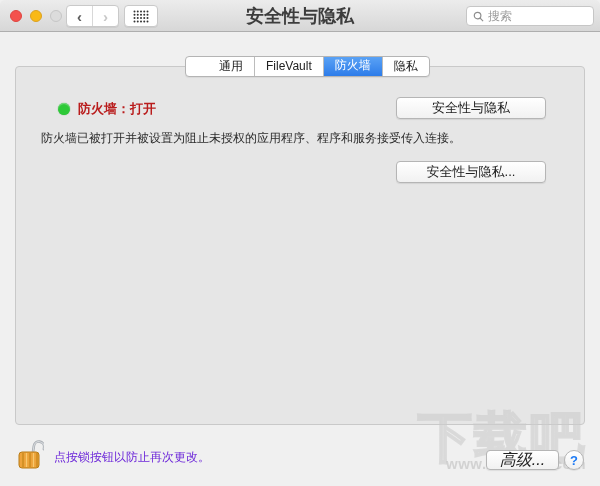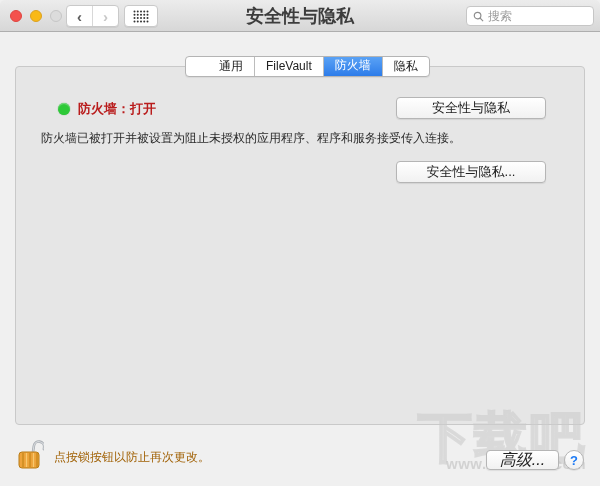--- a/index.html
+++ b/index.html
@@ -89,21 +89,21 @@
   .btn-turnoff { left:380px; top:30px; width:150px; }
   .btn-options { left:380px; top:94px; width:150px; }
   .fw-desc {
     position:absolute; left:25px; top:63px; width:470px;
     font-size:12px; color:#2b2b2b; line-height:17px;
   }
 
   
   .lockicon { position:absolute; left:16px; top:438px; width:28px; height:32px; }
   .lock-hint {
-    position:absolute; left:54px; top:449px; font-size:12px; color:#a16207;
+    position:absolute; left:54px; top:449px; font-size:12px; color:#6d28d9;
   }
   .btn-advanced {
     position:absolute; left:486px; top:450px; width:73px; height:20px;
     background:linear-gradient(#ffffff,#f1f1f1); border:1px solid #b5b5b5; border-radius:4px;
     font-size:16px; color:#222; display:flex; align-items:center; justify-content:center;
     box-shadow:0 1px 1px rgba(0,0,0,0.08); z-index:6;font-style:italic;
   }
   .btn-help {
     position:absolute; left:564px; top:450px; width:20px; height:20px; border-radius:50%;
     background:linear-gradient(#ffffff,#f0f0f0); border:1px solid #b5b5b5;

